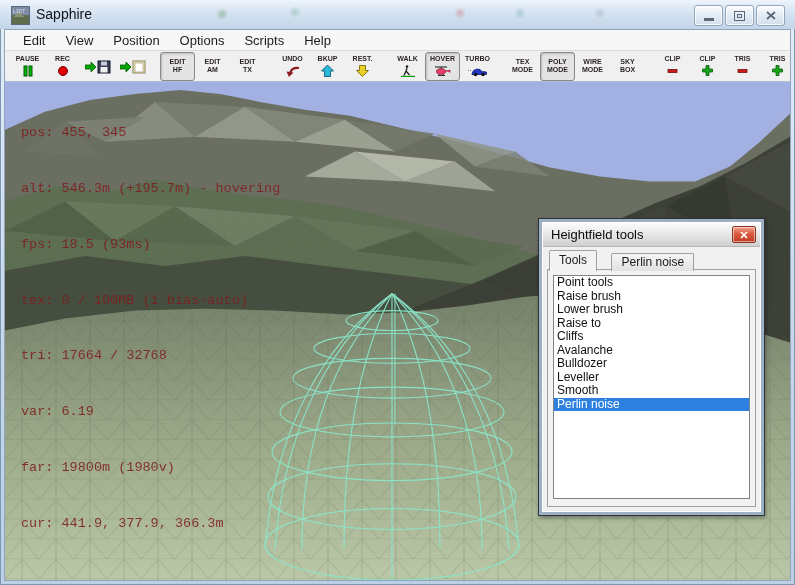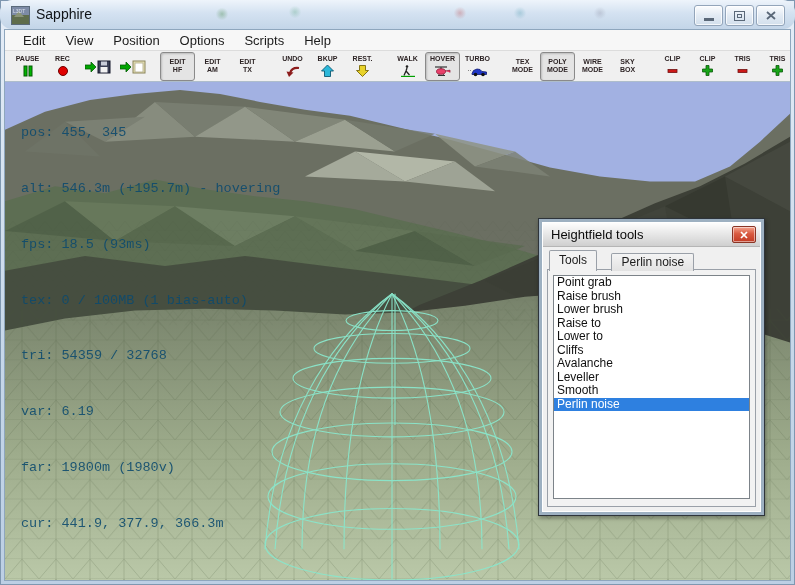--- a/index.html
+++ b/index.html
@@ -7,21 +7,21 @@
     background:linear-gradient(#e6eef8,#c6d7e9 60%,#bccfe4);
     box-shadow:inset 0 0 0 1px #7e97b0;}
   
   .titlebar{position:absolute;left:0;top:0;width:795px;height:29px;
     background:
       radial-gradient(circle 9px at 222px 14px, rgba(60,130,60,.35), transparent 70%),
       radial-gradient(circle 9px at 295px 12px, rgba(80,160,120,.3), transparent 70%),
       radial-gradient(circle 9px at 460px 13px, rgba(190,60,60,.3), transparent 70%),
       radial-gradient(circle 9px at 520px 13px, rgba(70,150,170,.3), transparent 70%),
       radial-gradient(circle 9px at 600px 13px, rgba(120,120,140,.25), transparent 70%),
-      linear-gradient(#eef4fb,#d4e2f1 45%,#c3d5e8); border-radius: 12px;}
+      linear-gradient(#eef4fb,#d4e2f1 45%,#c3d5e8);}
   .app-icon{position:absolute;left:11px;top:6px;width:17px;height:17px;border:1px solid #5a6a7a;}
   .title-text{position:absolute;left:36px;top:6px;font-size:14px;color:#101418;}
   .capbtns{position:absolute;right:10px;top:5px;display:flex;}
   .capbtn{width:27px;height:19px;margin-left:2px;border:1px solid #93a5ba;border-radius:3px;
     background:linear-gradient(#fcfdfe,#e3ebf4 48%,#d2dfec);
     display:flex;align-items:center;justify-content:center;box-shadow:inset 0 0 0 1px rgba(255,255,255,.75);}
   .glyph-min{width:10px;height:3px;background:#5a6878;margin-top:8px;}
   .glyph-max{width:9px;height:8px;border:1px solid #5a6878;display:flex;align-items:center;justify-content:center;}
   .glyph-max span{width:3px;height:2px;border:1px solid #5a6878;display:block;}
   
@@ -36,21 +36,21 @@
   .tbtn{min-width:29px;height:27px;display:flex;flex-direction:column;align-items:center;
     justify-content:center;border:1px solid transparent;border-radius:3px;padding:0 2px;}
   .tbtn.pressed{border:1px solid #8a8a8a;background:#e4e4e4;box-shadow:inset 1px 1px 2px rgba(0,0,0,.18);}
   .tlbl{font-size:7px;font-weight:bold;line-height:8px;color:#2e2526;letter-spacing:0;white-space:nowrap;}
   .ticon{height:13px;display:flex;align-items:center;justify-content:center;margin-top:1px;}
   .tsep{width:1px;height:24px;background:#9aa2aa;margin:0 5px;}
   
   .viewport{flex:1;position:relative;background:#a2b1e2;overflow:hidden;}
   .scene{position:absolute;left:0;top:0;width:100%;height:100%;}
   .stats{position:absolute;left:16px;top:5px;font-family:"Liberation Mono",monospace;
-    font-size:13.5px;line-height:18.6px;color:#0c4a6e;opacity:.88;white-space:pre;}
+    font-size:13.5px;line-height:18.6px;color:#7f1d1d;opacity:.88;white-space:pre;}
   
   .dlg{position:absolute;left:533px;top:136px;width:219px;height:290px;z-index:10;
     background:#9db0c1;border:1px solid #2e343a;padding:3px;box-shadow:1px 2px 4px rgba(0,0,0,.35);}
   .dlg-inner{position:relative;width:100%;height:100%;background:#f0f0f0;border:1px solid #ffffff;box-sizing:border-box;}
   .dlg-tb{height:23px;background:linear-gradient(#fdfdfd,#dddddd 70%,#cfcfcf);
     display:flex;align-items:center;border-bottom:1px solid #b5b5b5;}
   .dlg-title{font-size:13px;color:#0a0a0a;padding-left:8px;flex:1;}
   .dlg-close{width:22px;height:15px;margin-right:4px;border:1px solid #8a3424;border-radius:2px;
     background:linear-gradient(#f4a48e,#d95a40 45%,#c23a24);display:flex;align-items:center;justify-content:center;
     box-shadow:inset 0 0 0 1px rgba(255,255,255,.5);}
@@ -369,21 +369,21 @@
           <path d="M387,213 C428,246 493,320 504,470"></path>
           <path d="M387,213 C432,246 502,320 514,470"></path>
         </g>
       </svg>
 
       <div class="stats">
         <div>pos: 455, 345</div>
         <div>alt: 546.3m (+195.7m) - hovering</div>
         <div>fps: 18.5 (93ms)</div>
         <div>tex: 0 / 100MB (1 bias-auto)</div>
-        <div>tri: 54359 / 32768</div>
+        <div>tri: 17664 / 32768</div>
         <div>var: 6.19</div>
         <div>far: 19800m (1980v)</div>
         <div>cur: 441.9, 377.9, 366.3m</div>
       </div>
 
       <div class="dlg">
         <div class="dlg-inner">
           <div class="dlg-tb">
             <span class="dlg-title">Heightfield tools</span>
             <div class="dlg-close">
@@ -392,27 +392,27 @@
                 </svg>
             </div>
           </div>
           <div class="dlg-content">
             <div class="tabs">
               <span class="tab active">Tools</span>
               <span class="tab">Perlin noise</span>
             </div>
             <div class="tabpanel">
               <div class="listbox">
-                <div class="li">Point grab</div>
+                <div class="li">Point tools</div>
                 <div class="li">Raise brush</div>
                 <div class="li">Lower brush</div>
                 <div class="li">Raise to</div>
-                <div class="li">Lower to</div>
                 <div class="li">Cliffs</div>
                 <div class="li">Avalanche</div>
+                <div class="li">Bulldozer</div>
                 <div class="li">Leveller</div>
                 <div class="li">Smooth</div>
                 <div class="li selected">Perlin noise</div>
               </div>
             </div>
           </div>
         </div>
       </div>
 
     </div>

